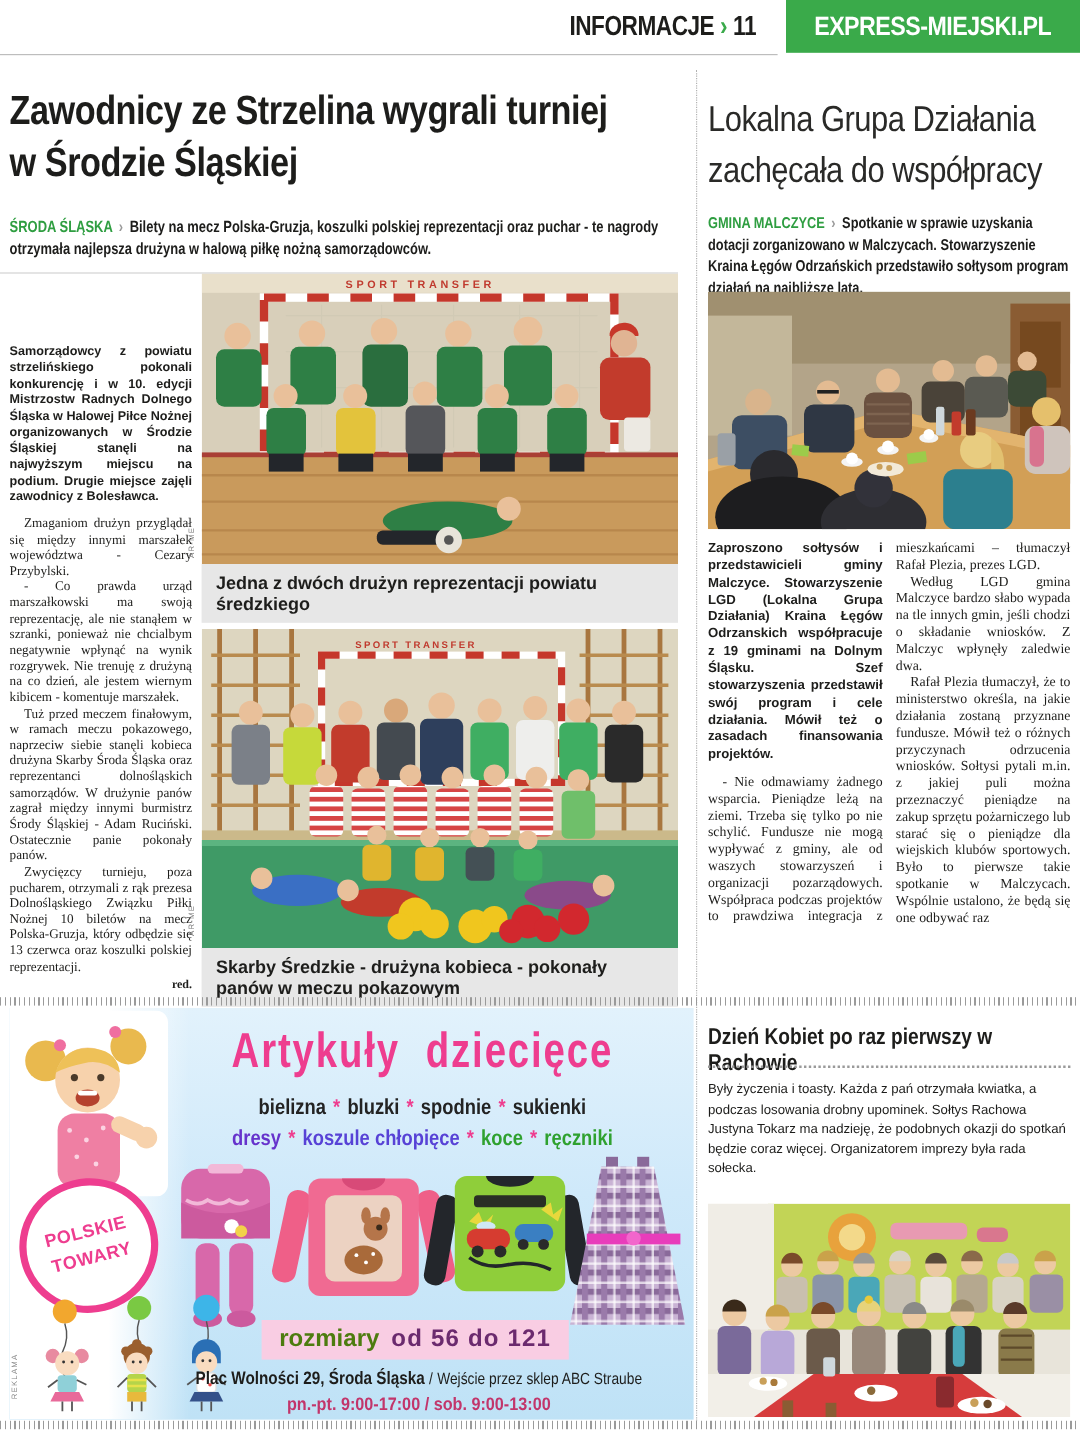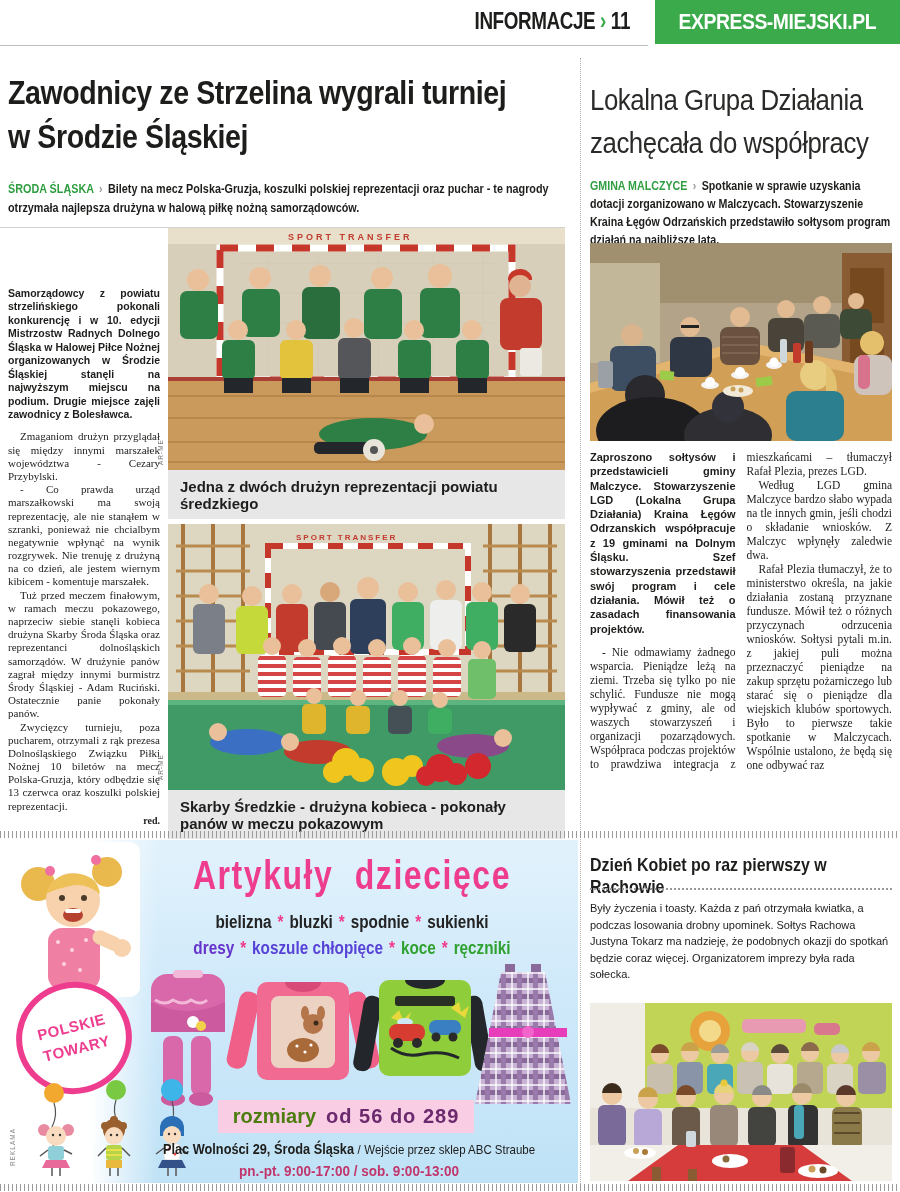--- a/index.html
+++ b/index.html
@@ -551,21 +551,21 @@
           <circle cx="151" cy="56" r="1.2" fill="#333"></circle>
         <rect x="140" y="66" width="16" height="16" rx="3" fill="#ffffff" stroke="#ddd"></rect>
         <circle cx="145" cy="71" r="1.5" fill="#e84a4a"></circle>
           <circle cx="151" cy="76" r="1.5" fill="#e84a4a"></circle>
         <polygon points="138,82 158,82 162,90 134,90" fill="#34518a"></polygon>
         <path d="M144 90 v8 M152 90 v8 M140 70 l-8 6 M156 70 l8 6" stroke="#555" stroke-width="1.5" fill="none"></path>
       </svg>
     </div>
 
     <div class="sizes">
-      <span class="lab">rozmiary</span><span class="val">od 56 do 289</span>
+      <span class="lab">rozmiary</span><span class="val">od 56 do 121</span>
     </div>
 
     <div class="ad-addr">
       <span>Plac Wolności 29, Środa Śląska</span>
       <span class="rest">/</span>
       <span class="rest">Wejście przez sklep ABC Straube</span>
     </div>
     <div class="ad-hours">pn.-pt. 9:00-17:00 / sob. 9:00-13:00</div>
     <div class="reklama">REKLAMA</div>
   </div>

